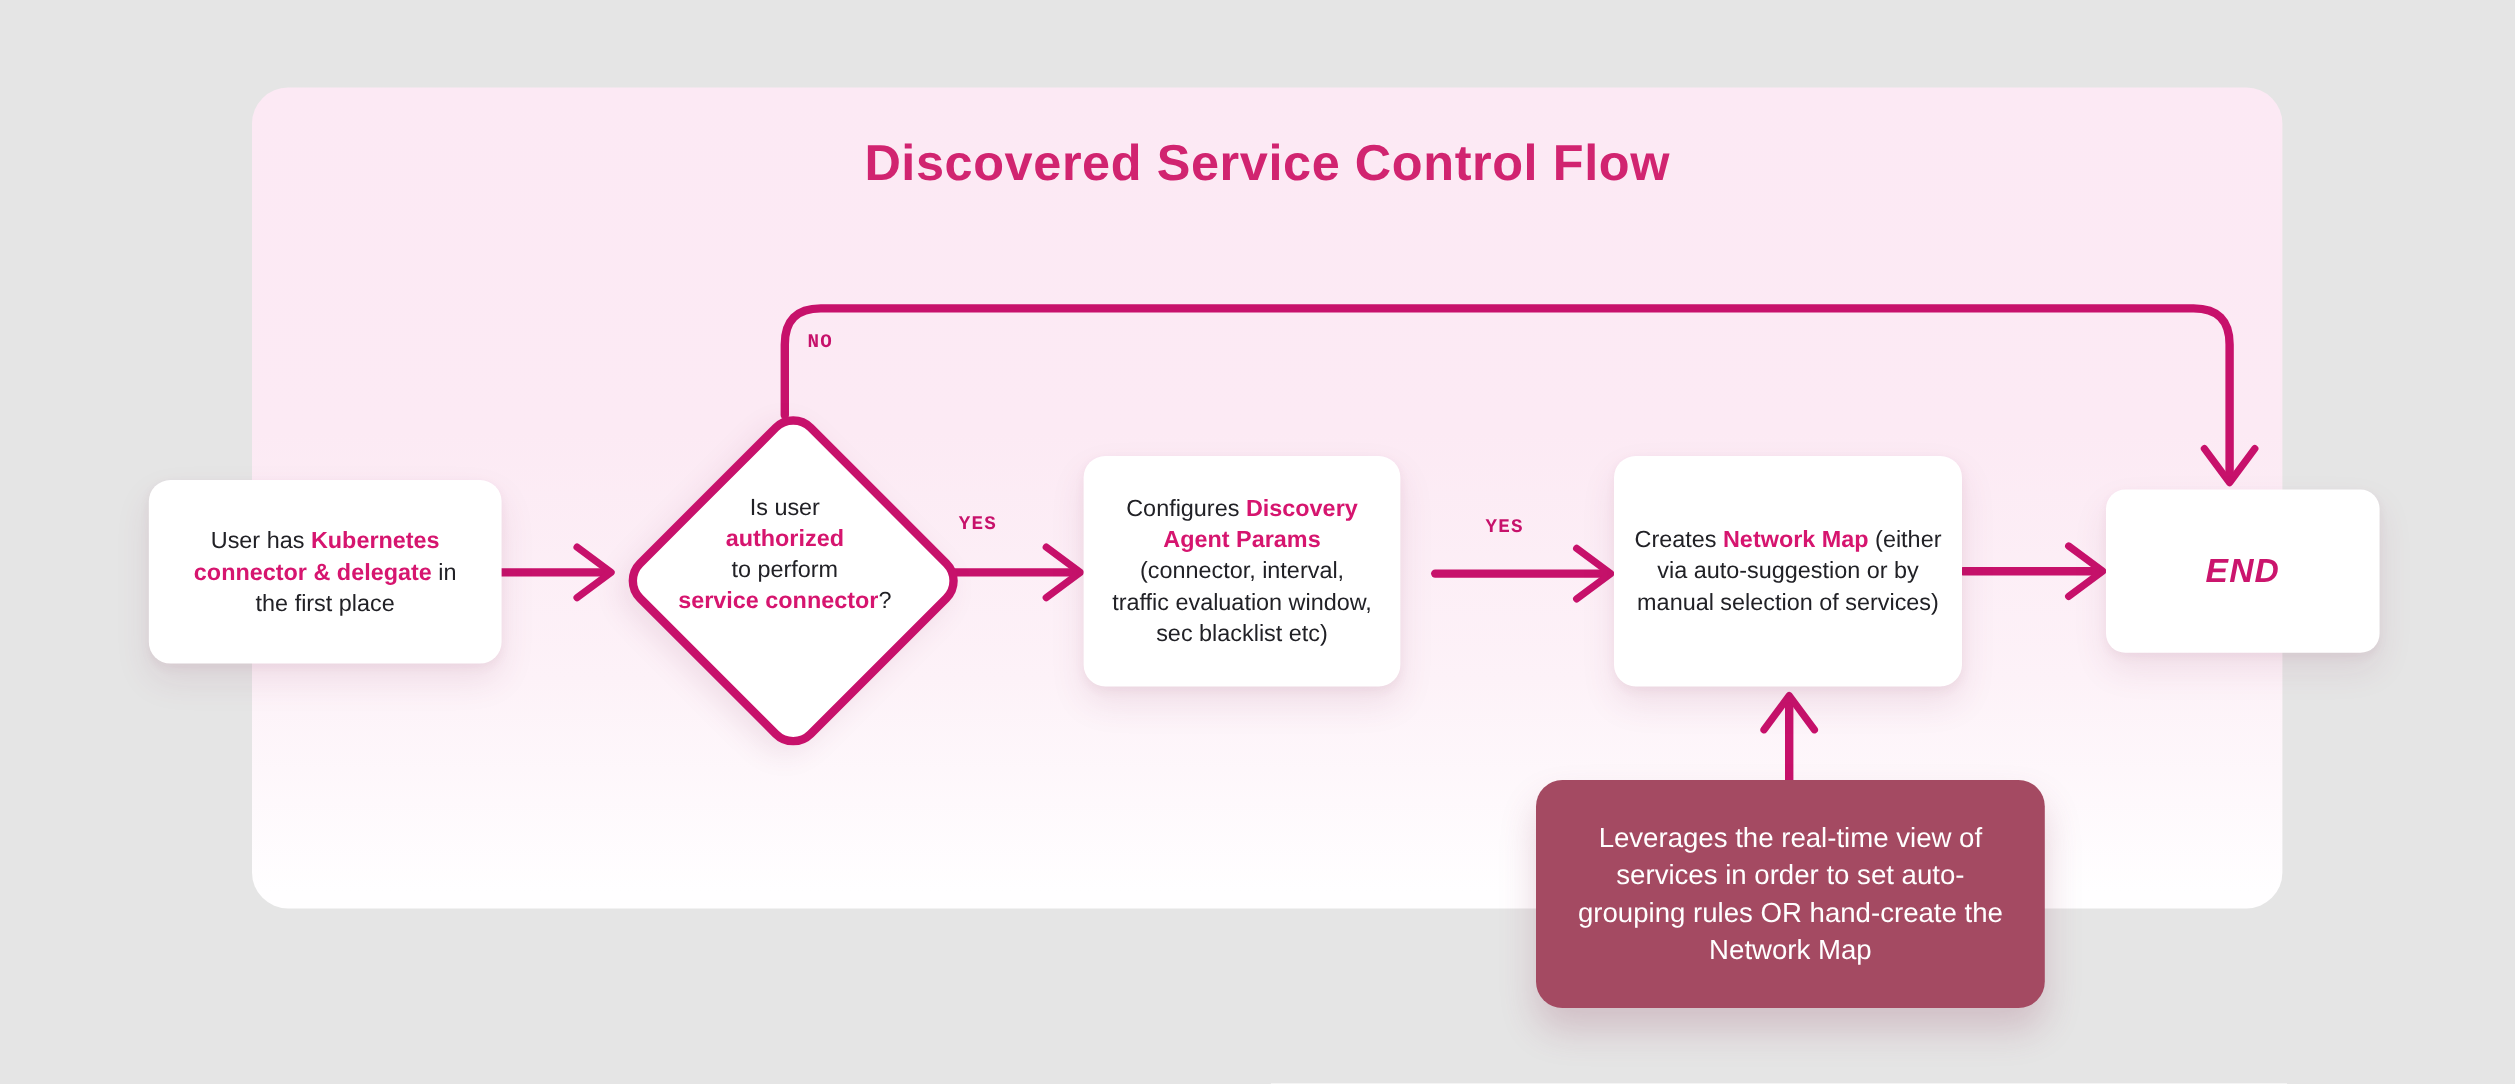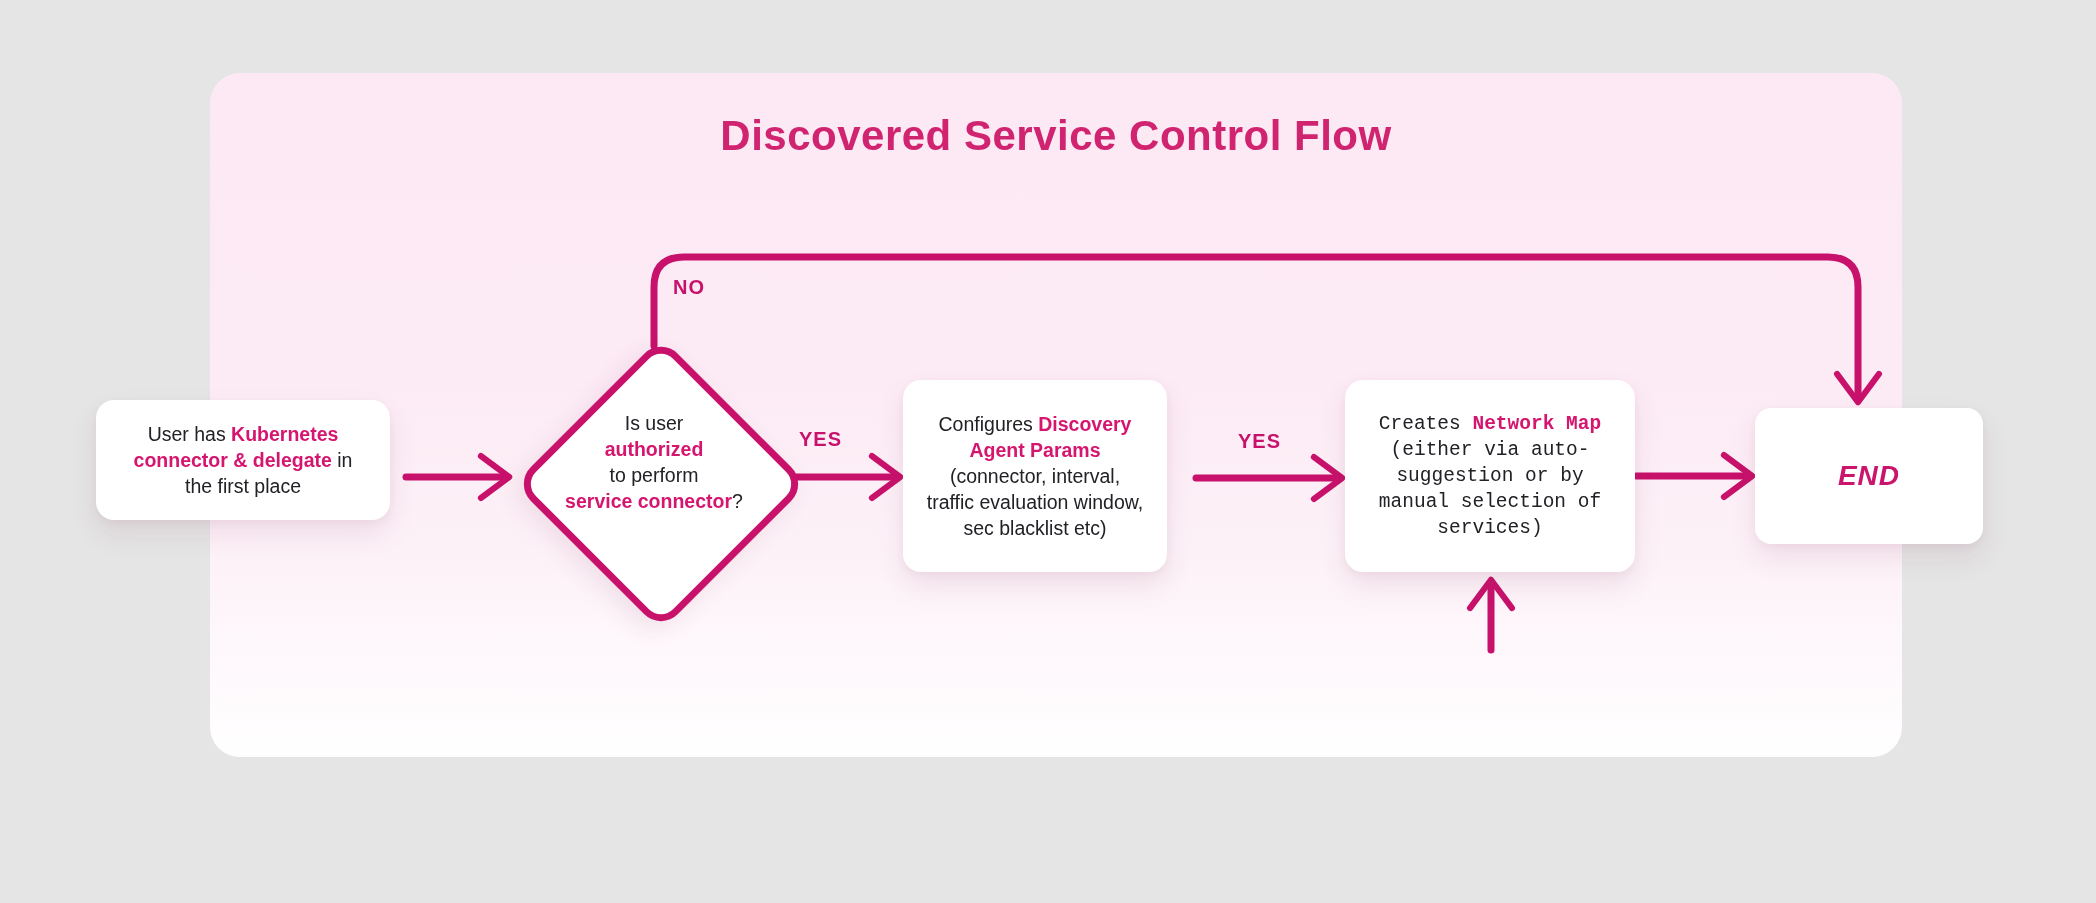--- a/index.html
+++ b/index.html
@@ -18,42 +18,42 @@
   }
 
   .arrows{position:absolute;left:0;top:0;width:2096px;height:903px;pointer-events:none;}
 
   .card{
     position:absolute;background:#ffffff;border-radius:18px;box-sizing:border-box;
     box-shadow:0 14px 28px rgba(130,45,90,.10),0 3px 8px rgba(130,45,90,.06);
     display:flex;align-items:center;justify-content:center;text-align:center;
     color:#212126;font-size:19.5px;line-height:26px;
   }
-  #node-start{left:96px;top:400px;width:294px;height:120px;padding:0 28px;justify-content:center;}
+  #node-start{left:124px;top:400px;width:294px;height:153px;padding:0 28px;justify-content:center;}
   #node-configure{left:903px;top:380px;width:264px;height:192px;padding:0 22px;}
-  #node-create{left:1345px;top:380px;width:290px;height:192px;padding:0 17px;font-family:Liberation Mono, monospace;}
+  #node-create{left:1345px;top:380px;width:290px;height:192px;padding:0 17px;}
   #node-end{left:1755px;top:408px;width:228px;height:136px;border-radius:16px;}
   .end-label{font-size:28px;font-weight:bold;color:#cb156d;letter-spacing:1px;font-style:italic;}
 
   .accent{color:#d6156f;font-weight:bold;}
 
   .diamond-shape{
     position:absolute;left:557px;top:380px;width:194px;height:194px;
     background:#ffffff;border:7px solid #c7116b;border-radius:24px;
     transform:rotate(45deg);box-shadow:0 10px 24px rgba(130,45,90,.10);
   }
   .diamond-text{
     position:absolute;left:544px;top:410px;width:220px;height:134px;
     display:flex;flex-direction:column;align-items:center;justify-content:flex-start;
     text-align:center;color:#212126;font-size:19.5px;line-height:26px;
   }
   .blk{display:block;}
 
   .edge-label{
-    position:absolute;color:#c7116b;font-weight:bold;font-size:20px;letter-spacing:1px;
+    position:absolute;color:#c7116b;font-weight:bold;font-size:16px;letter-spacing:1px;font-family:Liberation Mono, monospace;
   }
   #no-label{left:673px;top:276px;}
   #yes-label-1{left:799px;top:428px;}
   #yes-label-2{left:1238px;top:430px;}
 
   .note{
     position:absolute;left:1280px;top:650px;width:424px;height:190px;
     background:#a44a62;border-radius:22px;color:#ffffff;
     font-size:23px;line-height:31px;text-align:center;
     display:flex;align-items:center;justify-content:center;
@@ -113,14 +113,17 @@
   <div class="card" id="node-create">
     <div>
       <span>Creates </span><span class="accent">Network Map</span><span> (either via auto-suggestion or by manual selection of services)</span>
     </div>
   </div>
 
   <div class="card" id="node-end">
     <div class="end-label">END</div>
   </div>
 
+  <div class="note">
+    <div>Leverages the real-time view of services in order to set auto-grouping rules OR hand-create the Network Map</div>
+  </div>
 
 </div>
 
 </body></html>

